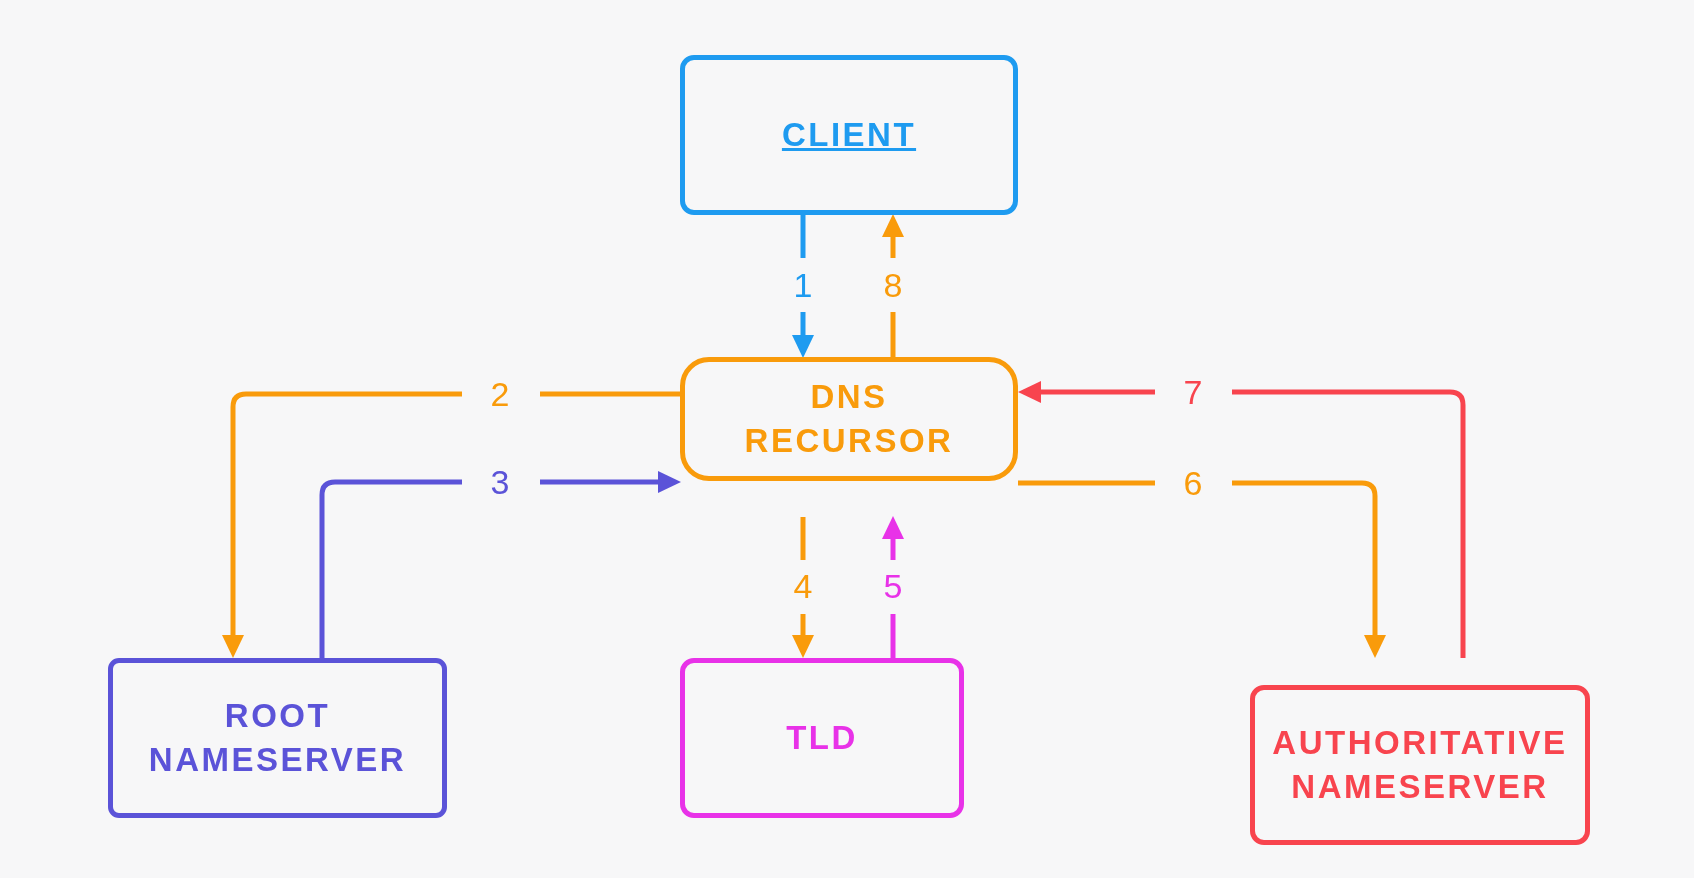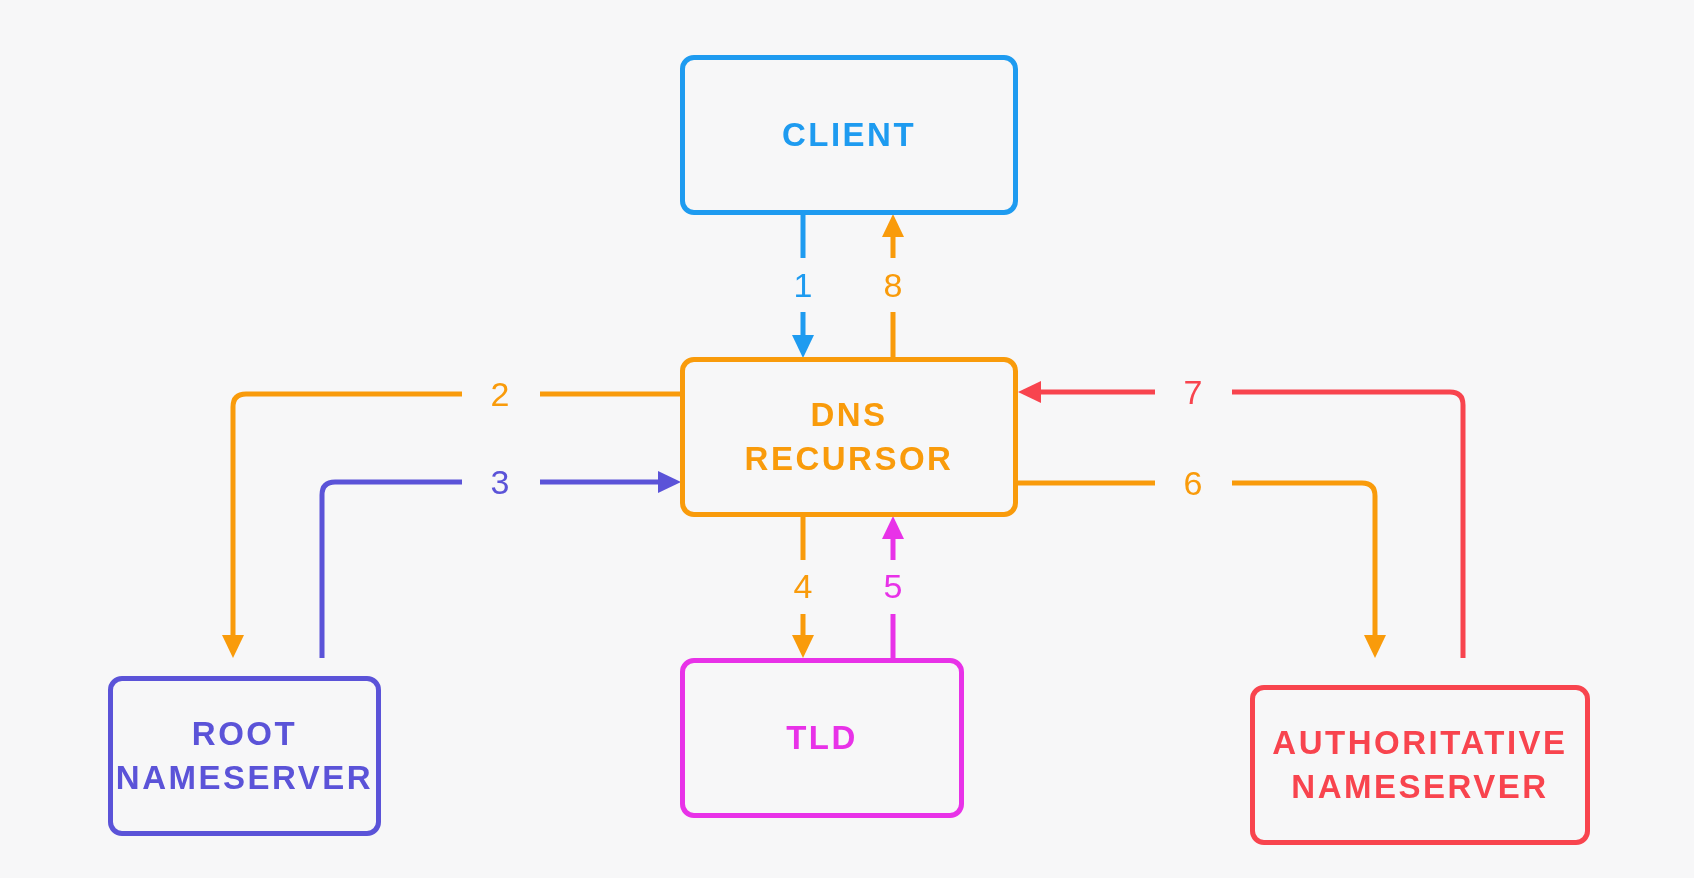--- a/index.html
+++ b/index.html
@@ -29,23 +29,23 @@
     justify-content:center;
     text-align:center;
   }
   .node-label{
     font-weight:700;
     font-size:33px;
     letter-spacing:2.5px;
     line-height:44px;
   }
   .node-label span{display:block;}
-  .node-client{left:680px;top:55px;width:338px;height:160px;border-color:#1e9bf0;color:#1e9bf0;}
-  .node-dns{left:680px;top:357px;width:338px;height:160px;border-color:#f99b0b;color:#f99b0b;}
-  .node-root{left:108px;top:676px;width:273px;height:160px;border-color:#5b53d8;color:#5b53d8;}
+  .node-client{left:680px;top:55px;width:338px;height:160px;border-color:#1e9bf0;color:#1e9bf0;text-decoration:underline;}
+  .node-dns{left:680px;top:357px;width:338px;height:124px;border-color:#f99b0b;color:#f99b0b;border-radius:29px;}
+  .node-root{left:108px;top:658px;width:339px;height:160px;border-color:#5b53d8;color:#5b53d8;border-radius:11px;}
   .node-tld{left:680px;top:658px;width:284px;height:160px;border-color:#e832e8;color:#e832e8;}
   .node-auth{left:1250px;top:658px;width:340px;height:160px;border-color:#f8444e;color:#f8444e;margin-top:27px;}
   .edge-label{
     position:absolute;
     transform:translate(-50%,-50%);
     font-size:34px;
     font-weight:400;
     line-height:1;
   }
   .c-blue{color:#1e9bf0;}

